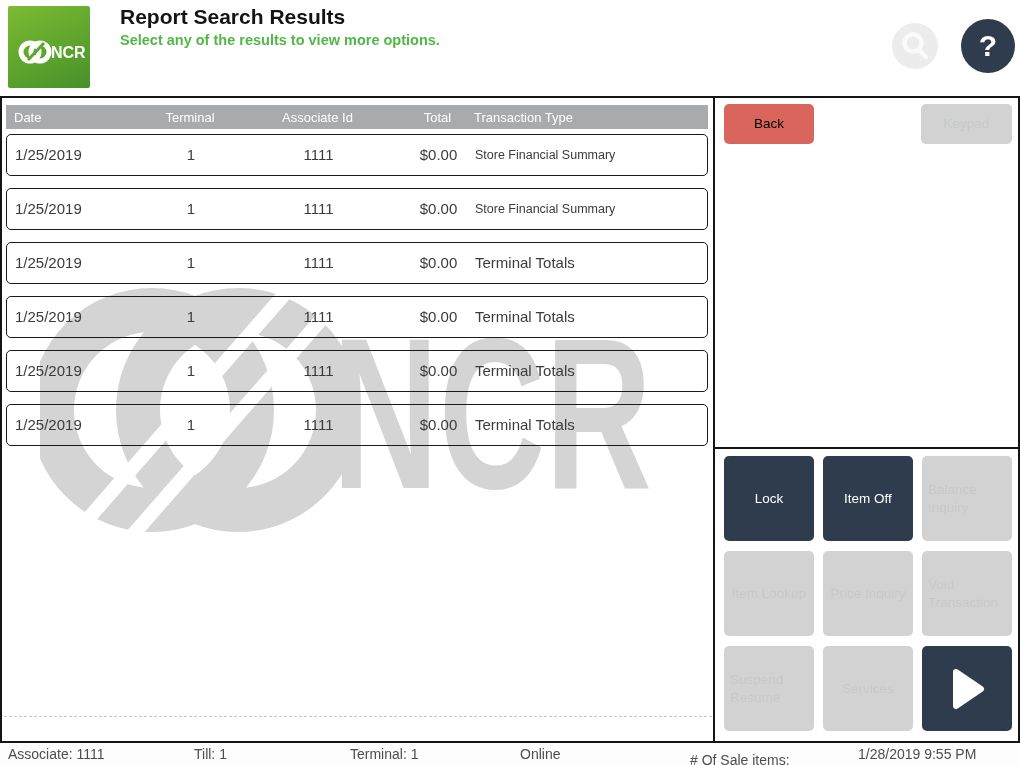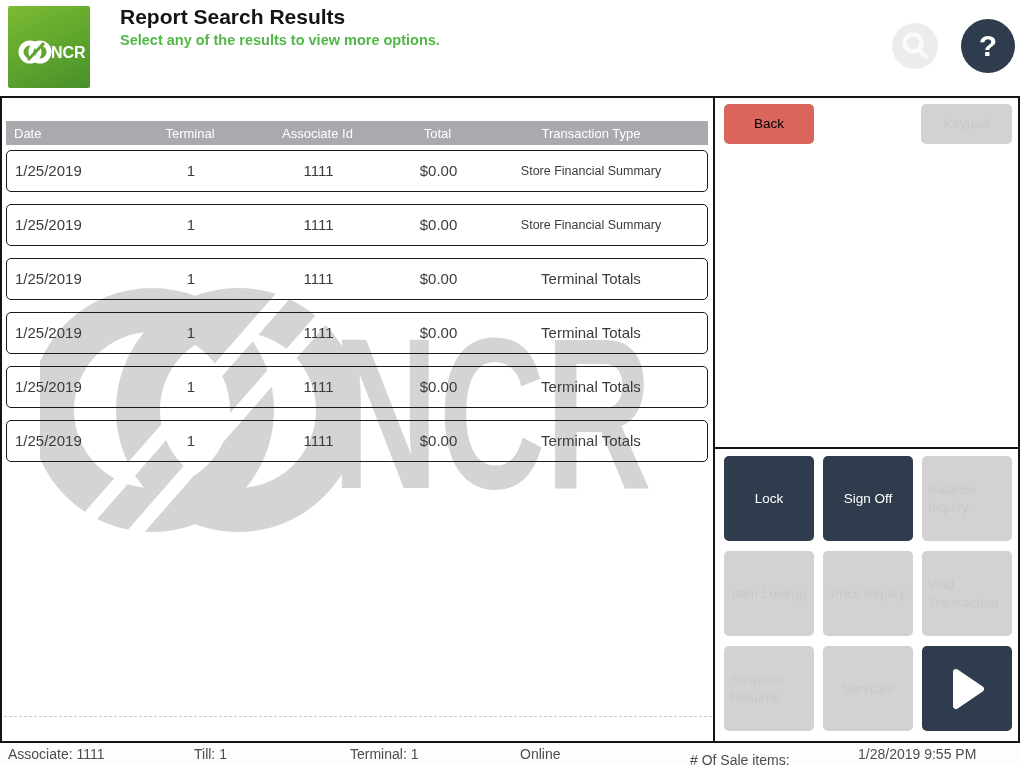--- a/index.html
+++ b/index.html
@@ -24,30 +24,30 @@
   
   .edge-left{position:absolute;left:0;top:98px;width:2px;height:643px;background:#141414;}
   .edge-right{position:absolute;left:1018px;top:98px;width:2px;height:643px;background:#141414;}
   .divider-v{position:absolute;left:713px;top:98px;width:2px;height:643px;background:#141414;}
   .panel-divider-h{position:absolute;left:713px;top:447px;width:307px;height:2px;background:#141414;}
 
   
   .watermark{position:absolute;left:40px;top:283px;width:620px;height:255px;z-index:0;pointer-events:none;}
 
   
-  .results-table{position:absolute;left:6px;top:105px;width:702px;z-index:1;margin-top:16px;}
+  .results-table{position:absolute;left:6px;top:105px;width:702px;z-index:1;}
   .thead{height:24px;background:#a8aaad;display:flex;align-items:center;color:#fff;font-size:13px;margin-bottom:5px;}
   .trow{height:42px;border:1px solid #1a1a1a;border-radius:5px;margin-bottom:12px;display:flex;
     font-size:15px;color:#3b3b3b;padding-top:11px;box-sizing:border-box;background:transparent;cursor:pointer;}
   .cell{box-sizing:border-box;white-space:nowrap;overflow:hidden;}
   .c0{width:140px;padding-left:8px;text-align:left;}
   .c1{width:88px;text-align:center;}
   .c2{width:167px;text-align:center;}
   .c3{width:73px;text-align:center;}
-  .c4{flex:1;text-align:center;}
+  .c4{flex:1;}
   .cell.small{font-size:12.5px;padding-top:2px;}
   .dotted-separator{position:absolute;left:4px;top:716px;width:708px;border-top:1px dashed #c9c9c9;z-index:1;}
 
   
   .btn{border-radius:5px;display:flex;align-items:center;justify-content:center;text-align:center;
     font-size:13.5px;box-sizing:border-box;line-height:1.25;}
   .back-btn{position:absolute;left:724px;top:104px;width:90px;height:40px;background:#d9655c;color:#000000;cursor:pointer;}
   .keypad-btn{position:absolute;left:921px;top:104px;width:91px;height:40px;background:#d2d2d2;color:#c5c9cb;}
   .function-grid{position:absolute;left:724px;top:456px;width:288px;display:grid;
     grid-template-columns:repeat(3,90px);grid-template-rows:repeat(3,85px);gap:10px 9px;}
@@ -155,21 +155,21 @@
         <div class="cell c4">Terminal Totals</div>
       </div>
     </div>
 </div>
 <div class="dotted-separator"></div>
 
 <div class="btn back-btn">Back</div>
 <div class="btn keypad-btn">Keypad</div>
 <div class="function-grid">
     <div class="gbtn dark">Lock</div>
-    <div class="gbtn dark">Sign Off</div>
+    <div class="gbtn dark">Item Off</div>
     <div class="gbtn disabled">Balance Inquiry</div>
     <div class="gbtn disabled">Item Lookup</div>
     <div class="gbtn disabled">Price Inquiry</div>
     <div class="gbtn disabled">Void Transaction</div>
     <div class="gbtn disabled">Suspend Resume</div>
     <div class="gbtn disabled">Services</div>
     <div class="gbtn dark">
       <svg width="40" height="46" viewBox="0 0 40 46">
         <path d="M9 6 L34 23 L9 40 Z" fill="#ffffff" stroke="#ffffff" stroke-width="6" stroke-linejoin="round"></path>
       </svg>

